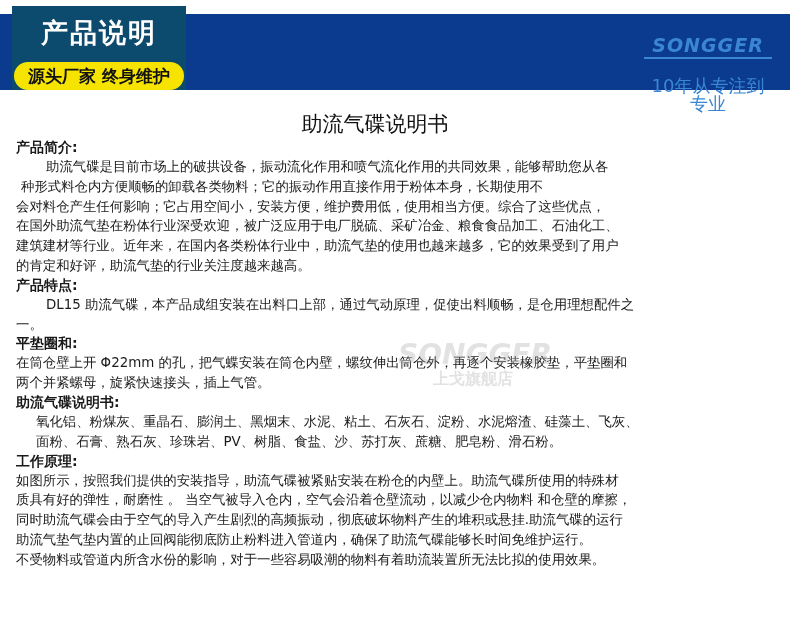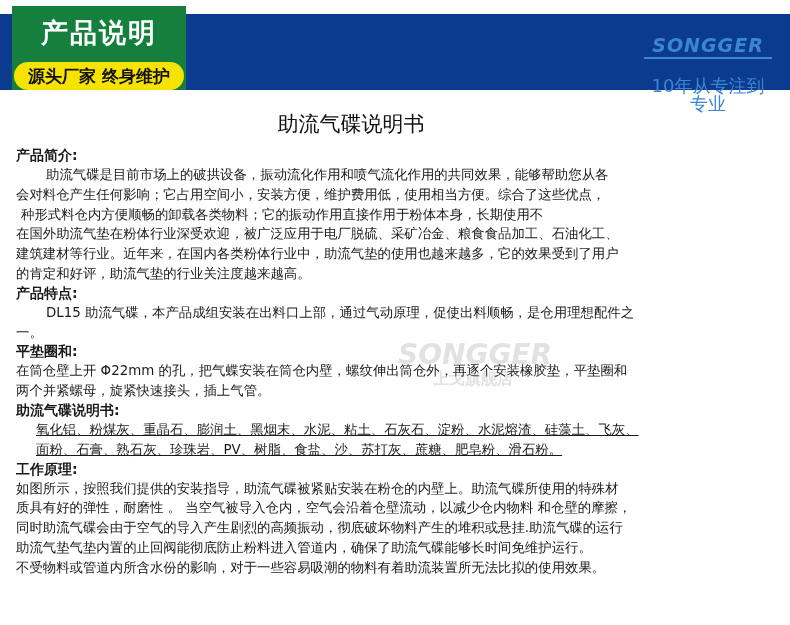--- a/index.html
+++ b/index.html
@@ -7,21 +7,21 @@
     width: 790px; height: 625px; overflow: hidden; background: #ffffff;
     font-family: "DejaVu Sans", "Liberation Sans", sans-serif; color: #1a1a1a;
     position: relative;
   }
   .banner {
     position: absolute; left: 0; top: 14px; width: 790px; height: 76px;
     background: #0b3b8f;
   }
   .badge {
     position: absolute; left: 12px; top: 6px; width: 174px; height: 84px;
-    background: #15803d;
+    background: #0c4a6e;
   }
   .badge-title {
     position: absolute; left: 0; top: 10px; width: 174px; text-align: center;
     color: #ffffff; font-weight: bold; font-size: 27px; letter-spacing: 2px; line-height: 34px;
   }
   .badge-sub {
     position: absolute; left: 2px; top: 56px; width: 170px; height: 28px;
     background: #f6e400; border-radius: 14px;
     color: #111111; font-weight: bold; font-size: 17px; line-height: 28px; text-align: center;
   }
@@ -30,31 +30,31 @@
   }
   .brand-name {
     color: #3a86d4; font-style: italic; font-weight: bold; font-size: 19px; letter-spacing: 1px;
     line-height: 22px; border-bottom: 2px solid #3a86d4; padding-bottom: 1px;
   }
   .brand-slogan {
     color: #3a86d4; font-size: 18px; line-height: 18px; margin-top: 18px;
   }
   .doc-title {
     position: absolute; left: 0; top: 110px; width: 702px; text-align: center;
-    font-size: 21px; line-height: 28px; color: #111111;
+    font-size: 21px; line-height: 28px; color: #111111; padding-left: 24px;
   }
   .content {
     position: absolute; left: 16px; top: 138px; width: 770px;
-    font-size: 13.4px; line-height: 19.8px; color: #1a1a1a; margin-top: 8px;
+    font-size: 13.4px; line-height: 19.8px; color: #1a1a1a;
   }
   .sec-h { font-weight: bold; font-size: 14px; line-height: 19px; }
   .line { white-space: nowrap; }
   .ind1 { padding-left: 30px; }
   .ind2 { padding-left: 5px; }
-  .ind3 { padding-left: 20px; text-decoration: underline; }
+  .ind3 { padding-left: 20px; }
   .watermark {
     position: absolute; left: 398px; top: 340px; width: 150px; text-align: center;
     color: rgba(150,150,150,0.28); font-weight: bold;
   }
   .wm-1 { font-size: 28px; font-style: italic; line-height: 30px; }
   .wm-2 { font-size: 16px; line-height: 18px; }
 </style>
 </head>
 <body>
 
@@ -69,22 +69,22 @@
   <div class="brand-name">SONGGER</div>
   <div class="brand-slogan">10年从专注到专业</div>
 </div>
 
 <div class="doc-title">助流气碟说明书</div>
 
 <div class="content">
   <div>
     <div class="sec-h">产品简介:</div>
     <div class="line ind1">助流气碟是目前市场上的破拱设备，振动流化作用和喷气流化作用的共同效果，能够帮助您从各</div>
+    <div class="line ind2">种形式料仓内方便顺畅的卸载各类物料；它的振动作用直接作用于粉体本身，长期使用不</div>
     <div class="line">会对料仓产生任何影响；它占用空间小，安装方便，维护费用低，使用相当方便。综合了这些优点，</div>
-    <div class="line ind2">种形式料仓内方便顺畅的卸载各类物料；它的振动作用直接作用于粉体本身，长期使用不</div>
     <div class="line">在国外助流气垫在粉体行业深受欢迎，被广泛应用于电厂脱硫、采矿冶金、粮食食品加工、石油化工、</div>
     <div class="line">建筑建材等行业。近年来，在国内各类粉体行业中，助流气垫的使用也越来越多，它的效果受到了用户</div>
     <div class="line">的肯定和好评，助流气垫的行业关注度越来越高。</div>
   </div>
 
   <div>
     <div class="sec-h">产品特点:</div>
     <div class="line ind1">DL15 助流气碟，本产品成组安装在出料口上部，通过气动原理，促使出料顺畅，是仓用理想配件之</div>
     <div class="line">一。</div>
   </div>

